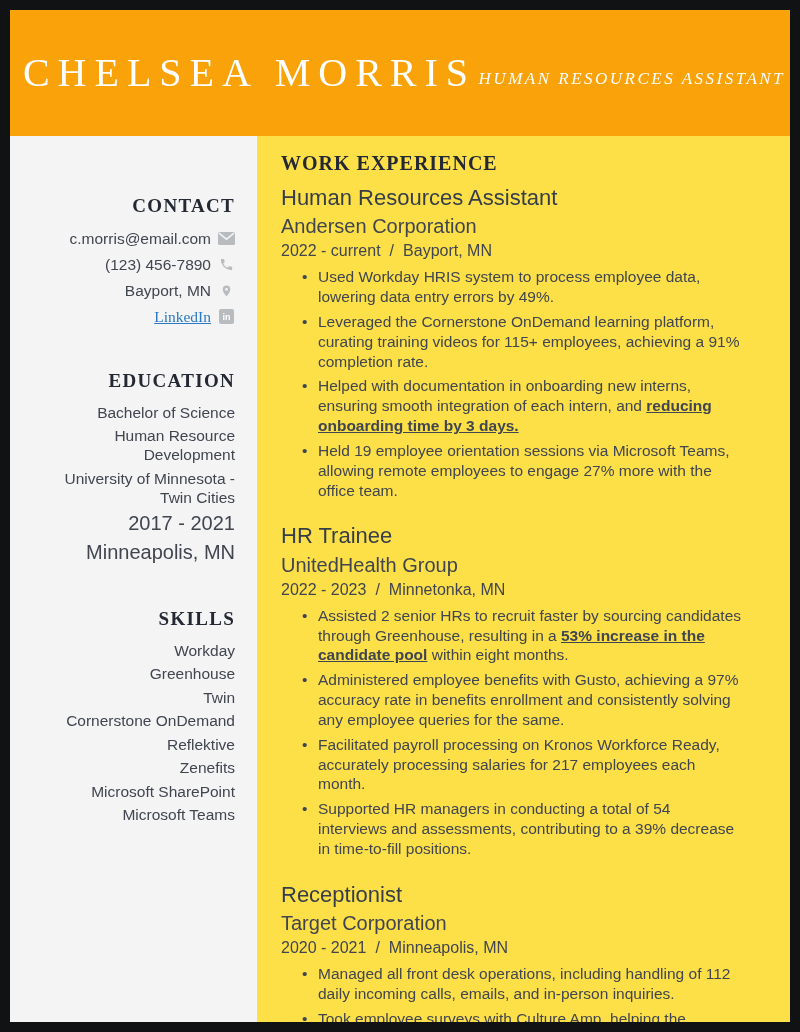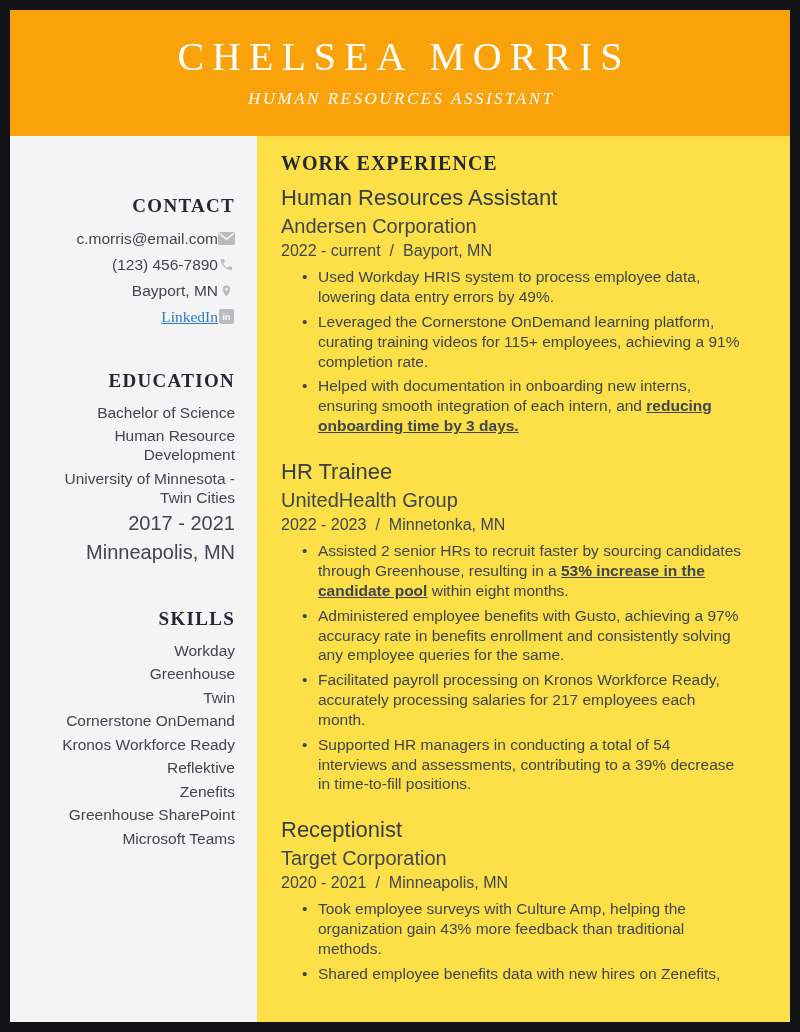--- a/index.html
+++ b/index.html
@@ -6,29 +6,29 @@
     --accent:#F9A209; --border:#111214; --sidebar-bg:#F4F4F5;
     --heading:#232833; --body:#40454F; --title:#363D49;
     --link:#2B7AC1; --icon:#B9BCBE;
   }
   *{box-sizing:border-box;}
   html,body{margin:0;padding:0;}
   body{width:800px;height:1032px;font-family:"Liberation Sans",sans-serif;background:var(--border);}
   .frame{width:800px;height:1032px;padding:10px;background:var(--border);}
   .page{width:100%;height:100%;display:flex;flex-direction:column;background:#fff;overflow:hidden;}
 
-  .banner{height:126px;flex:0 0 126px;background:var(--accent);display:flex;flex-direction:column;align-items:center;justify-content:center;}
+  .banner{height:126px;flex:0 0 126px;background:var(--accent);display:flex;flex-direction:row;align-items:center;justify-content:center;}
   .person-name{font-family:"Liberation Serif",serif;font-weight:400;font-size:40px;letter-spacing:8px;text-indent:8px;color:#fff;margin:0;line-height:1;}
   .person-title{font-family:"Liberation Serif",serif;font-style:italic;font-size:17px;letter-spacing:2.5px;text-indent:2.5px;color:#fff;margin-top:12px;}
 
   .columns{flex:1;display:flex;min-height:0;}
   .sidebar{width:247px;flex:0 0 247px;background:var(--sidebar-bg);padding:16px 22px 0 30px;text-align:right;}
   .sidebar h2{font-family:"Liberation Serif",serif;font-weight:700;font-size:19px;letter-spacing:1.3px;color:var(--heading);margin:0 0 11px 0;}
   .side-section{margin-bottom:32px;margin-top:43px;}
-  .contact-row{display:flex;justify-content:flex-end;align-items:center;margin-bottom:5px;font-size:15.5px;color:var(--body);min-height:21px;}
+  .contact-row{display:flex;justify-content:flex-end;align-items:center;gap:7px;margin-bottom:5px;font-size:15.5px;color:var(--body);min-height:21px;}
   .contact-row a{color:var(--link);text-decoration:underline;font-family:Liberation Serif, serif;}
   .contact-row .ico{display:inline-flex;width:17px;justify-content:center;}
   .edu-line{font-size:15.5px;color:var(--body);line-height:1.24;margin-bottom:4px;}
   .edu-line.small{font-size:20px;}
   .skill-item{font-size:15.5px;color:var(--body);line-height:1.26;margin-bottom:4px;}
 
   .main{flex:1;background:#fde047;padding:16px 42px 0 24px;}
   .main-heading{font-family:"Liberation Serif",serif;font-weight:700;font-size:20px;letter-spacing:1px;color:var(--heading);margin:0 0 10px 0;}
   .job{margin-bottom:23px;}
   .job-title{font-size:22px;font-weight:400;color:var(--title);margin:0 0 5px 0;line-height:1.15;}
@@ -103,58 +103,59 @@
           <div class="edu-line small">Minneapolis, MN</div>
         </section>
 
         <section class="side-section">
           <h2>SKILLS</h2>
           <div id="skills-list">
               <div class="skill-item">Workday</div>
               <div class="skill-item">Greenhouse</div>
               <div class="skill-item">Twin</div>
               <div class="skill-item">Cornerstone OnDemand</div>
-              <div class="skill-item">Kronos Workforce Ready</div>
               <div class="skill-item">Reflektive</div>
               <div class="skill-item">Zenefits</div>
-              <div class="skill-item">Greenhouse SharePoint</div>
+              <div class="skill-item">Microsoft SharePoint</div>
               <div class="skill-item">Microsoft Teams</div>
             </div>
         </section>
       </aside>
 
       <main class="main">
         <h2 class="main-heading">WORK EXPERIENCE</h2>
         <div id="jobs">
             <article class="job">
               <h3 class="job-title">Human Resources Assistant</h3>
               <div class="job-company">Andersen Corporation</div>
               <div class="job-meta"><span>2022 - current</span><span class="sep">/</span><span>Bayport, MN</span></div>
               <ul class="bullets">
                 <li><span>Used Workday HRIS system to process employee data, lowering data entry errors by 49%.</span></li>
                 <li><span>Leveraged the Cornerstone OnDemand learning platform, curating training videos for 115+ employees, achieving a 91% completion rate.</span></li>
                 <li><span>Helped with documentation in onboarding new interns, ensuring smooth integration of each intern, and </span><span class="em">reducing onboarding time by 3 days.</span></li>
+                <li><span>Held 19 employee orientation sessions via Microsoft Teams, allowing remote employees to engage 27% more with the office team.</span></li>
               </ul>
             </article>
             <article class="job">
               <h3 class="job-title">HR Trainee</h3>
               <div class="job-company">UnitedHealth Group</div>
               <div class="job-meta"><span>2022 - 2023</span><span class="sep">/</span><span>Minnetonka, MN</span></div>
               <ul class="bullets">
                 <li><span>Assisted 2 senior HRs to recruit faster by sourcing candidates through Greenhouse, resulting in a </span><span class="em">53% increase in the candidate pool</span><span> within eight months.</span></li>
                 <li><span>Administered employee benefits with Gusto, achieving a 97% accuracy rate in benefits enrollment and consistently solving any employee queries for the same.</span></li>
                 <li><span>Facilitated payroll processing on Kronos Workforce Ready, accurately processing salaries for 217 employees each month.</span></li>
                 <li><span>Supported HR managers in conducting a total of 54 interviews and assessments, contributing to a 39% decrease in time-to-fill positions.</span></li>
               </ul>
             </article>
             <article class="job">
               <h3 class="job-title">Receptionist</h3>
               <div class="job-company">Target Corporation</div>
               <div class="job-meta"><span>2020 - 2021</span><span class="sep">/</span><span>Minneapolis, MN</span></div>
               <ul class="bullets">
+                <li><span>Managed all front desk operations, including handling of 112 daily incoming calls, emails, and in-person inquiries.</span></li>
                 <li><span>Took employee surveys with Culture Amp, helping the organization gain 43% more feedback than traditional methods.</span></li>
                 <li><span>Shared employee benefits data with new hires on Zenefits, </span></li>
               </ul>
             </article>
           </div>
       </main>
 
     </div>
   </div>
 </div>

